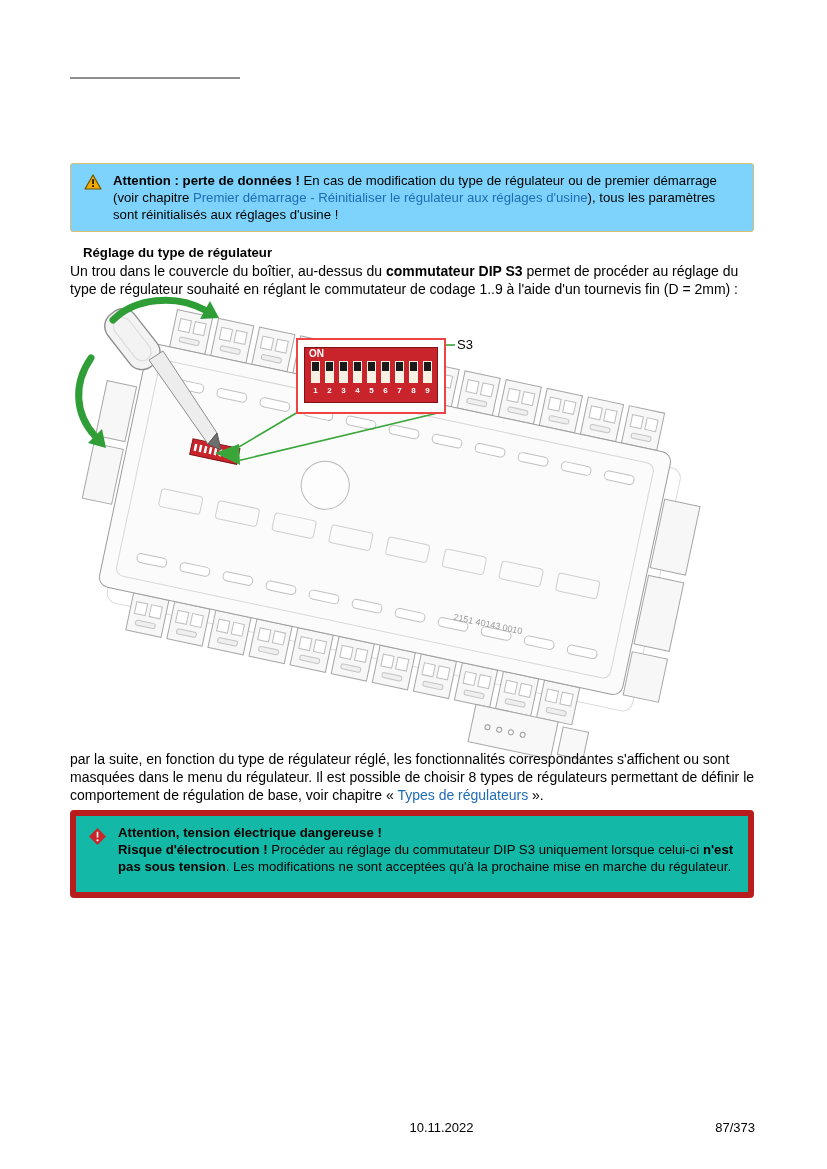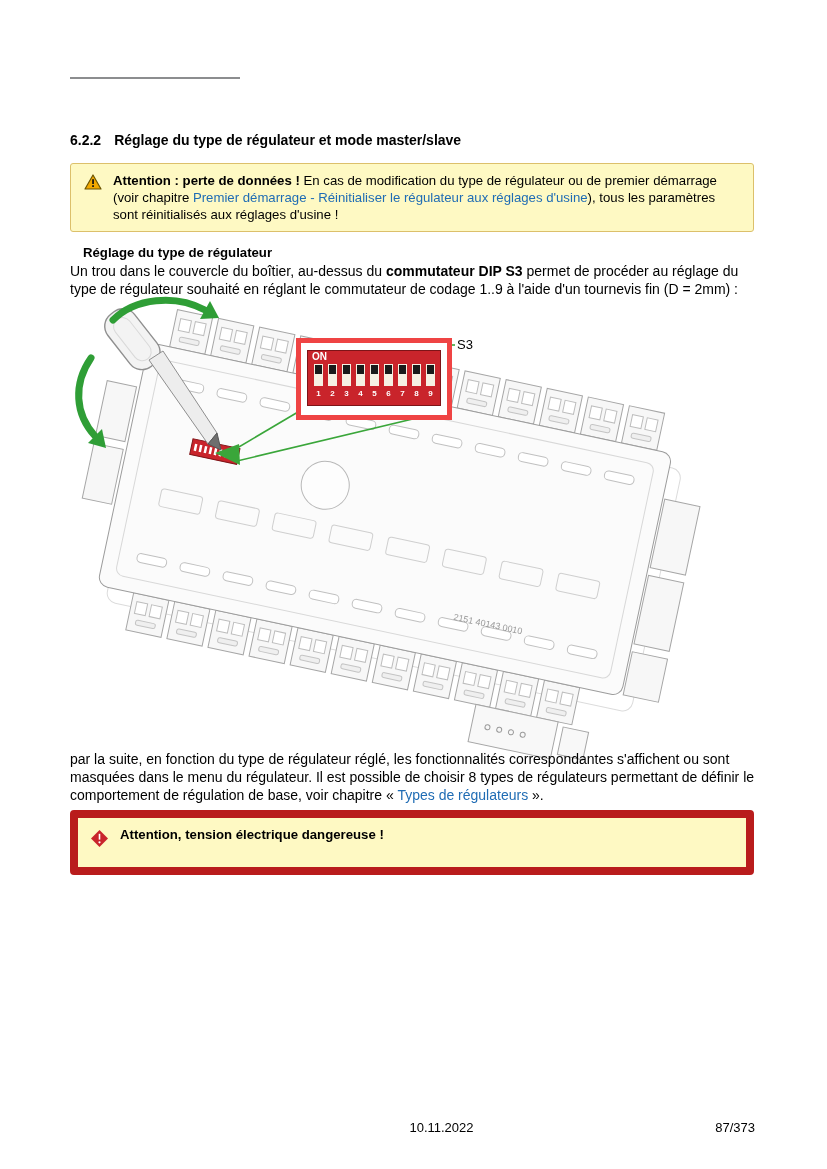--- a/index.html
+++ b/index.html
@@ -9,69 +9,66 @@
   
   .logo{position:absolute;left:69px;top:33px;font-size:34px;font-weight:bold;color:#6f7072;letter-spacing:.5px;}
   .logo-rule{position:absolute;left:70px;top:77px;width:170px;height:2px;background:#8c8d8f;}
 
   
   .heading{position:absolute;left:70px;top:132px;font-size:14px;font-weight:bold;}
   .h-num{margin-right:13px;}
 
   
   .warnbox{position:absolute;left:70px;top:163px;width:684px;box-sizing:border-box;
-           border:1px solid #dcc06b;background:#fef9c3;border-radius:3px;
+           border:1px solid #dcc06b;background:#7dd3fc;border-radius:3px;
            padding:8px 14px 8px 42px;}
   .warn-icon{position:absolute;left:13px;top:10px;}
   .warn-text{margin:0;font-size:13.2px;line-height:1.3;}
 
   
   .subheading{position:absolute;left:70px;top:245px;font-size:13.2px;font-weight:bold;margin-left:13px;}
   .para{position:absolute;width:688px;margin:0;font-size:14px;line-height:1.3;}
   .para1{left:70px;top:262px;}
   .para2{left:70px;top:750px;}
   .link{color:#1f6cb4;text-decoration:none;cursor:pointer;}
 
   
   .figure{position:absolute;left:65px;top:298px;width:700px;height:450px;}
   .fig-svg{position:absolute;left:0;top:0;overflow:visible;}
   .callout{position:absolute;left:231px;top:40px;width:146px;height:72px;background:#fff;
-           border:5px solid #ef4444;box-sizing:content-box;}
+           border:2px solid #ef4444;box-sizing:content-box;}
   .dip{position:absolute;left:6px;top:7px;width:134px;height:56px;background:#c9242b;border:1px solid #7e1317;box-sizing:border-box;}
   .dip-on{position:absolute;left:4px;top:0;color:#fff;font-weight:bold;font-size:10px;}
   .dip-slots{position:absolute;left:6px;top:13px;display:flex;gap:5px;}
   .slot{position:relative;display:block;width:9px;height:22px;background:#f6f1e3;}
   .lever{position:absolute;left:1px;top:1px;width:7px;height:9px;background:#1a1a1a;}
   .dip-nums{position:absolute;left:6px;top:38px;display:flex;gap:5px;color:#fff;font-size:8px;font-weight:bold;}
   .num{width:9px;text-align:center;}
   .s3{position:absolute;left:392px;top:39px;font-size:13px;}
 
   
   .dangerbox{position:absolute;left:70px;top:810px;width:684px;box-sizing:border-box;
-             border:8px solid #b91c1c;border-radius:4px;background:#fef9c3;
-             padding:8px 14px 24px 42px;}
+             border:6px solid #b91c1c;border-radius:4px;background:#14b8a6;
+             padding:8px 14px 17px 42px;}
   .danger-icon{position:absolute;left:12px;top:11px;}
   .d-title{font-size:13.2px;font-weight:bold;line-height:1.3;}
   .d-body{margin:0;font-size:13.2px;line-height:1.3;}
 
   
   .footer-left{position:absolute;left:70px;top:1187px;font-size:13px;}
   .footer-center{position:absolute;left:0;top:1120px;width:827px;text-align:center;font-size:13px;padding-left:28px;}
   .footer-right{position:absolute;right:72px;top:1120px;font-size:13px;}
 </style>
 </head>
 <body>
 
 <div class="page">
 
   <div class="logo-rule"></div>
 
-  <div class="heading">
-    <span class="h-num">6.2.2</span><span class="h-title">Réglage du type de régulateur et mode master/slave</span>
-  </div>
 
   <div class="warnbox">
     <span class="warn-icon">
       <svg width="18" height="16" viewBox="0 0 18 16">
         <path d="M9 1 L17 15 H1 Z" fill="#f2a900" stroke="#6b5400" stroke-width="1.2" stroke-linejoin="round"></path>
         <rect x="8.2" y="5.2" width="1.7" height="4.8" fill="#111"></rect>
         <rect x="8.2" y="11.2" width="1.7" height="1.8" fill="#111"></rect>
       </svg>
     </span>
     <p class="warn-text"><b>Attention : perte de données !</b><span> En cas de modification du type de régulateur ou de premier démarrage (voir chapitre </span><a class="link">Premier démarrage - Réinitialiser le régulateur aux réglages d'usine</a><span>), tous les paramètres sont réinitialisés aux réglages d'usine !</span></p>
@@ -271,19 +268,20 @@
 
   <div class="dangerbox">
     <span class="danger-icon">
       <svg width="19" height="19" viewBox="0 0 19 19">
         <polygon points="9.5,1 18,9.5 9.5,18 1,9.5" fill="#c9252c"></polygon>
         <rect x="8.7" y="4.8" width="1.6" height="5.8" fill="#fff"></rect>
         <circle cx="9.5" cy="13.3" r="1.1" fill="#fff"></circle>
       </svg>
     </span>
     <div class="d-title">Attention, tension électrique dangereuse !</div>
+    <p class="d-body"><b>Risque d'électrocution !</b><span> Procéder au réglage du commutateur DIP S3 uniquement lorsque celui-ci </span><b>n'est pas sous tension</b><span>. Les modifications ne sont acceptées qu'à la prochaine mise en marche du régulateur.</span></p>
   </div>
 
   <span class="footer-left">Micrologiciel V3.16</span>
   <span class="footer-center">10.11.2022</span>
   <span class="footer-right">87/373</span>
 
 </div>
 
 </body></html>

